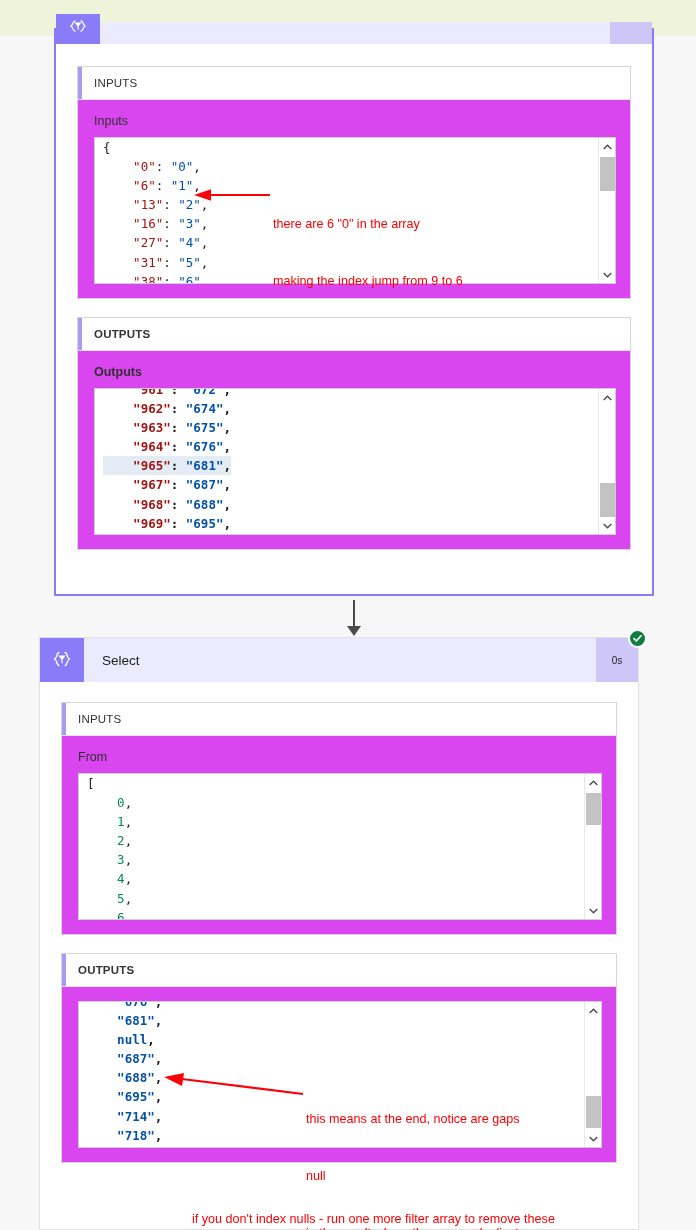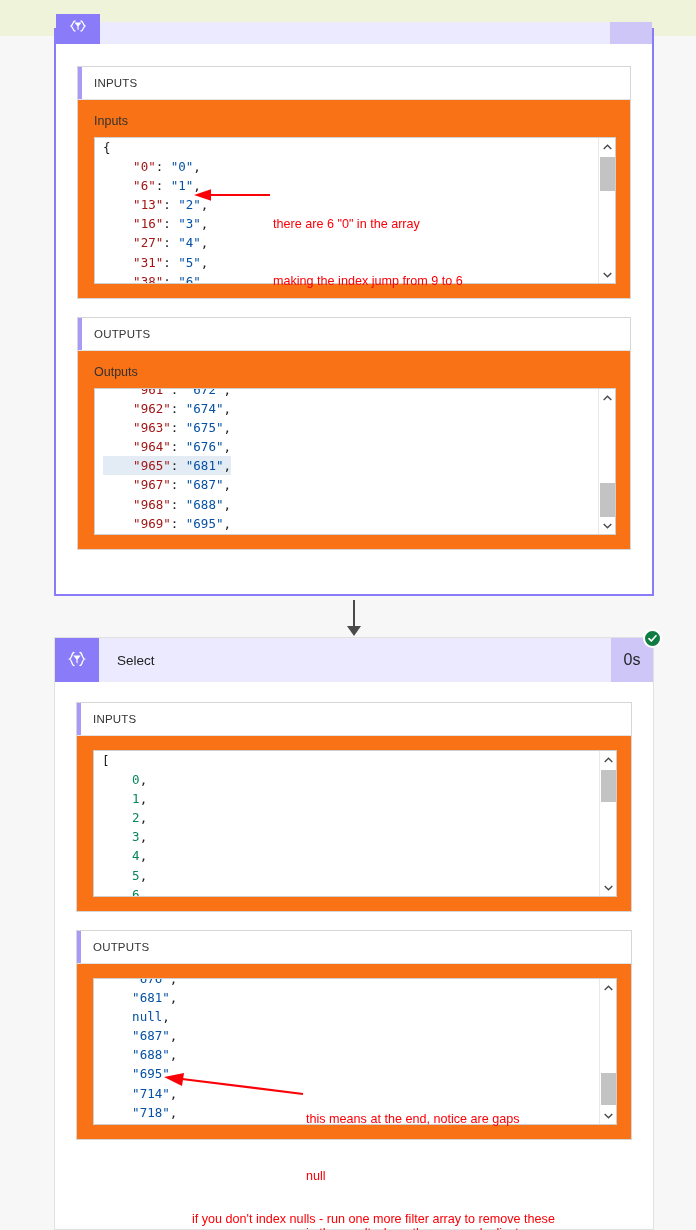--- a/index.html
+++ b/index.html
@@ -62,21 +62,21 @@
     font-size: 13.5px;
     color: #212121;
   }
   .card-duration {
     width: 42px;
     min-width: 42px;
     background: #cdc6f7;
     display: flex;
     align-items: center;
     justify-content: center;
-    font-size: 16px;
+    font-size: 10px;
     color: #23252b;
   }
   .status-badge {
     position: absolute;
     right: -9px;
     top: -9px;
     width: 19px; height: 19px;
     border-radius: 50%;
     background: #107c41;
     border: 2px solid #ffffff;
@@ -88,24 +88,24 @@
     line-height: 1;
   }
 
   .card-body {
     padding: 20px 21px 22px 21px;
   }
 
   
   .section {
     border: 1px solid #d6d6d6;
-    background: #f97316;
+    background: #d946ef;
     margin-bottom: 18px;
   }
-  .section:last-child { margin-bottom: 18px; }
+  .section:last-child { margin-bottom: 18px; font-weight: bold; }
 
   .section-header {
     height: 33px;
     display: flex;
     align-items: center;
     border-bottom: 1px solid #e3e3e3;
     position: relative;
     background: #ffffff;
   }
   .section-header::before {
@@ -300,21 +300,21 @@
           </div>
         </div>
       </div>
 
     </div>
   </div>
 
   <div class="connector" style="left:353px; top:600px; height:28px;"></div>
   <div class="connector-head" style="left:347px; top:626px;"></div>
 
-  <div class="card" style="left:54px; top:637px; width:600px; height:593px;">
+  <div class="card" style="left:39px; top:637px; width:600px; height:593px;">
 
     <div class="status-badge">
       <svg width="11" height="11" viewBox="0 0 11 11">
         <path d="M2 5.6 L4.3 8 L9 2.8" stroke="#ffffff" stroke-width="1.7" fill="none" stroke-linecap="round" stroke-linejoin="round"></path>
       </svg>
     </div>
 
     <div class="card-header">
       <div class="card-icon-tile">
         <svg width="24" height="24" viewBox="0 0 24 24" fill="none">
@@ -327,20 +327,21 @@
       <div class="card-duration">0s</div>
     </div>
 
     <div class="card-body">
 
       <div class="section">
         <div class="section-header">
           <span class="section-header-label">INPUTS</span>
         </div>
         <div class="section-body">
+          <div class="field-label">From</div>
           <div class="code-box" style="height:147px;">
             <div class="code-scroll">
               <pre class="code" id="from-code"><span class="tok-punc">[</span>
     <span class="tok-num">0</span><span class="tok-punc">,</span>
     <span class="tok-num">1</span><span class="tok-punc">,</span>
     <span class="tok-num">2</span><span class="tok-punc">,</span>
     <span class="tok-num">3</span><span class="tok-punc">,</span>
     <span class="tok-num">4</span><span class="tok-punc">,</span>
     <span class="tok-num">5</span><span class="tok-punc">,</span>
     <span class="tok-num">6</span><span class="tok-punc">,</span></pre>

